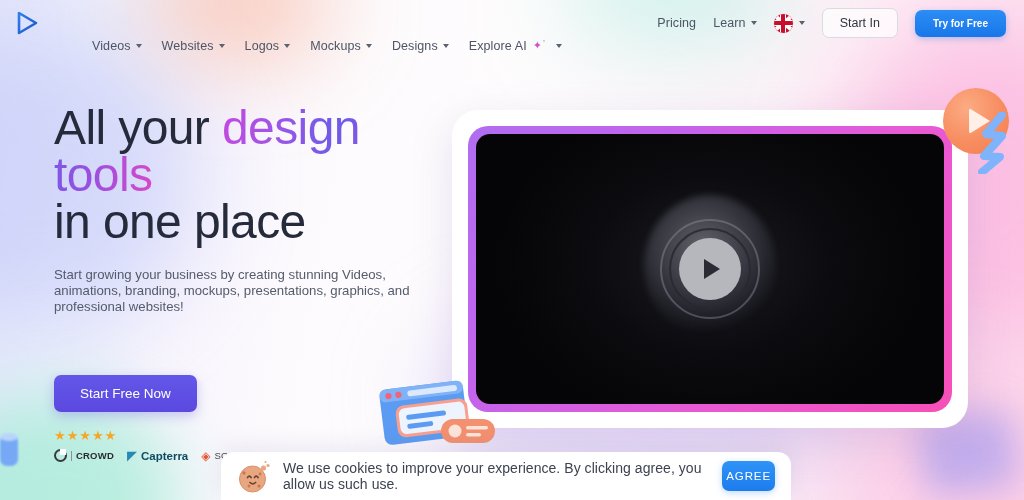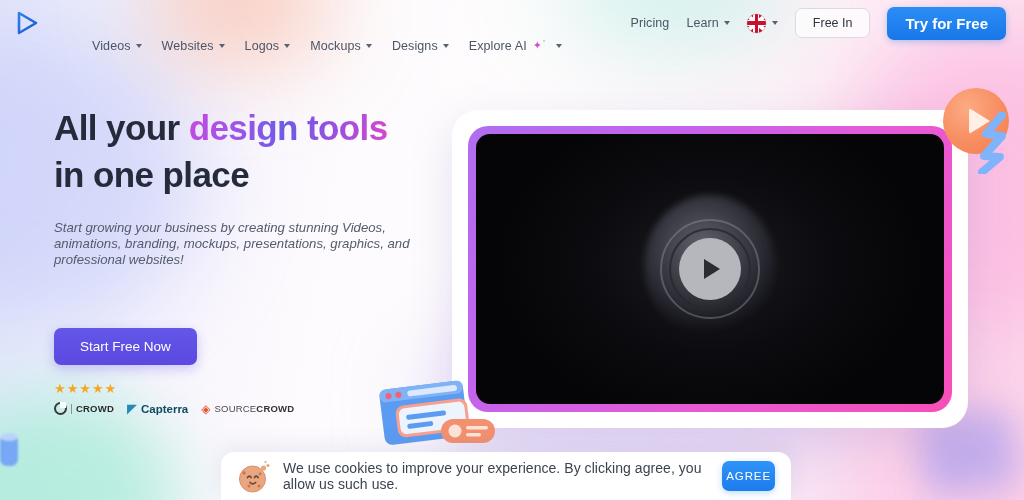--- a/index.html
+++ b/index.html
@@ -104,40 +104,40 @@
   .flag .v  { width: 6px; height: 19px; left: 6.5px; top: 0; }
   .flag .hr { width: 19px; height: 3.4px; left: 0; top: 7.8px; background: #c8102e; }
   .flag .vr { width: 3.4px; height: 19px; left: 7.8px; top: 0; background: #c8102e; }
 
   .btn-signin {
     font-size: 12.5px; color: #2f3542;
     border: 1px solid #d7dbe4; background: rgba(255,255,255,.7);
     border-radius: 7px; padding: 7px 17px; cursor: pointer;
   }
   .btn-try {
-    font-size: 15px; font-weight: bold; color: #fff;
+    font-size: 10px; font-weight: bold; color: #fff;
     background: linear-gradient(180deg,#2c8df6,#1877e8);
     border: none; border-radius: 7px; padding: 8px 18px; cursor: pointer;
     box-shadow: 0 2px 6px rgba(24,119,232,.3);
   }
 
   
   .hero-left { position: absolute; left: 54px; top: 104px; width: 400px; z-index: 20; }
   h1.headline {
-    font-size: 35px; line-height: 47px; font-weight: bold;
+    font-size: 48px; line-height: 47px; font-weight: normal;
     color: #262b3c; letter-spacing: -.6px;
   }
   .grad-text {
     background: linear-gradient(92deg,#c24ae0 0%,#a054e8 22%,#6c5ce7 48%,#9b4fe0 74%,#d649c9 100%);
     -webkit-background-clip: text; background-clip: text;
     -webkit-text-fill-color: transparent; color: transparent;
   }
   .subhead {
     margin-top: 22px; font-size: 13.2px; line-height: 16px;
-    color: #545b6b; max-width: 366px; font-style: italic;
+    color: #545b6b; max-width: 366px;
   }
   .btn-start {
     margin-top: 60px;
     display: inline-block;
     font-size: 13.5px; color: #fff;
     background: linear-gradient(180deg,#6357e8,#5b48e0);
     border: none; border-radius: 7px; padding: 11px 26px; cursor: pointer;
     box-shadow: 0 4px 12px rgba(92,72,224,.28);
   }
   .stars { margin-top: 16px; display: flex; gap: 2px; font-size: 13px; color: #f5a623; letter-spacing: 1px; }
@@ -318,21 +318,21 @@
       <span class="flag">
         <i class="d1"></i>
           <i class="d2"></i>
           <i class="h"></i>
           <i class="v"></i>
           <i class="hr"></i>
           <i class="vr"></i>
       </span>
       <span class="caret"></span>
     </div>
-    <button class="btn-signin">Free In</button>
+    <button class="btn-signin">Start In</button>
     <button class="btn-try">Try for Free</button>
   </div>
 </div>
 
 <div class="hero-left">
   <h1 class="headline">
     <span>All your </span><span class="grad-text">design tools</span><br>
     <span>in one place</span>
   </h1>
 

